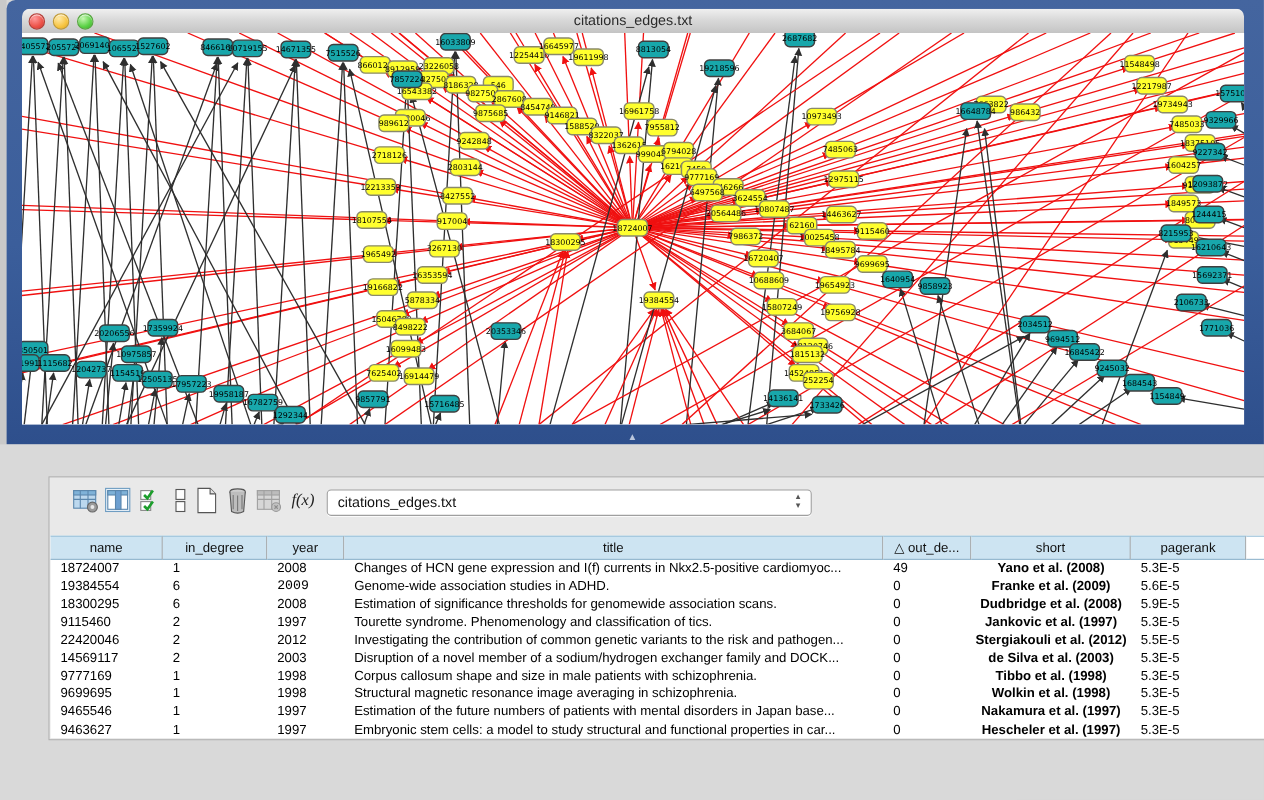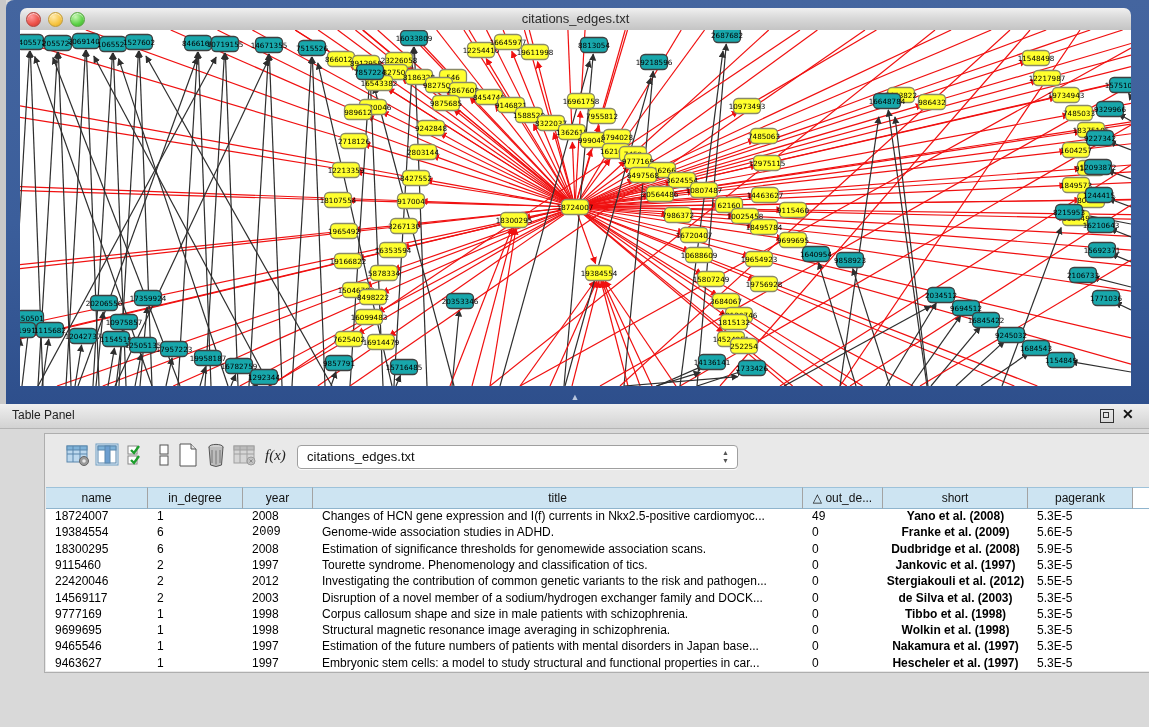--- a/index.html
+++ b/index.html
@@ -893,25 +893,20 @@
         <g>
           <rect x="718.5" y="330.5" width="27" height="15" rx="4.5" fill="#18a7ab" stroke="#3f3f3f" stroke-width="1.3"></rect>
           <text x="732" y="340.6" text-anchor="middle" font-size="7.2" fill="#000">1733426</text>
         </g>
       </g>
   </svg>
 </div>
 <div class="abs" id="splitter-caret">▲</div>
 
 <div class="abs" id="tp">
-  <div class="abs" id="tp-header">
-    <div class="abs" id="tp-title">Table Panel</div>
-    <div class="abs" id="tp-float"></div>
-    <div class="abs" id="tp-close">✕</div>
-  </div>
 
   <div class="abs" id="tp-inner">
 
     <svg class="tbtn" style="left:20px" viewBox="0 0 26 26">
       <rect x="2" y="4" width="20" height="16" fill="#bcd8ee" stroke="#5b87ad"></rect>
       <rect x="2" y="4" width="20" height="4" fill="#7fb2d8" stroke="#5b87ad"></rect>
       <path d="M2 12h20 M8 4v16 M15 4v16" stroke="#5b87ad" fill="none"></path>
       <circle cx="19" cy="19" r="4.5" fill="#9a9a9a" stroke="#666"></circle>
       <circle cx="19" cy="19" r="1.8" fill="#e7e7e7"></circle>
     </svg>

